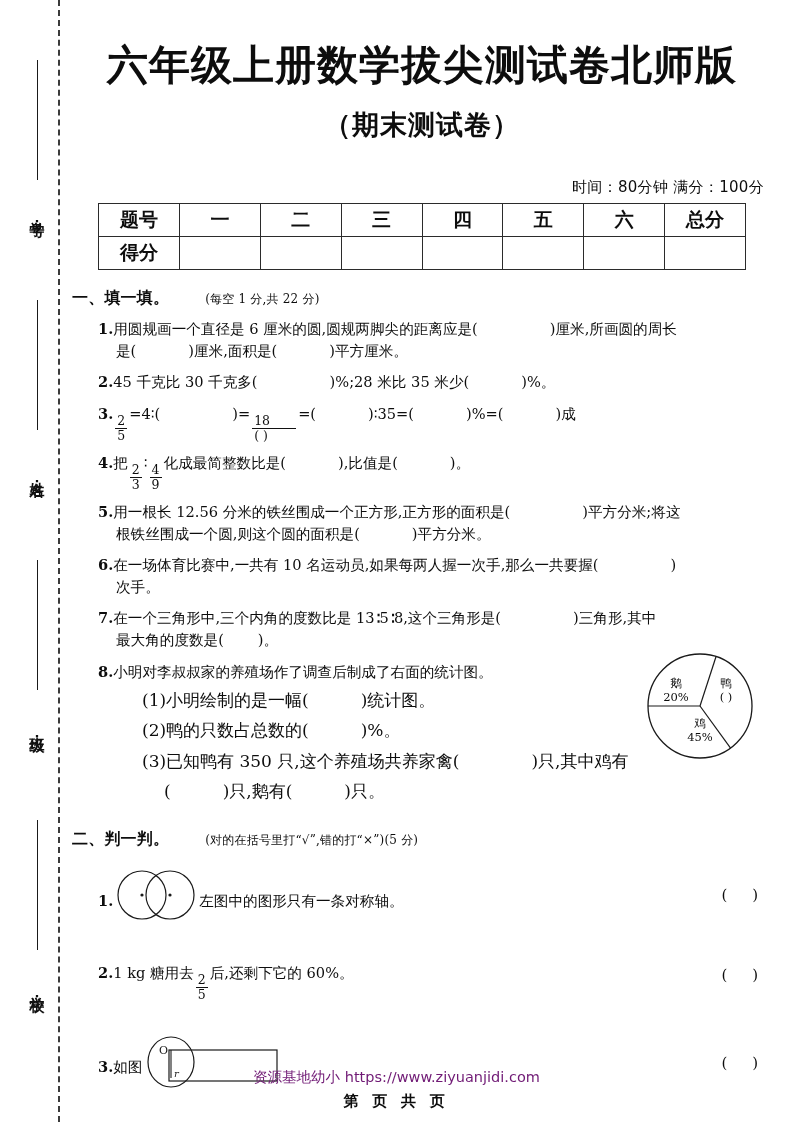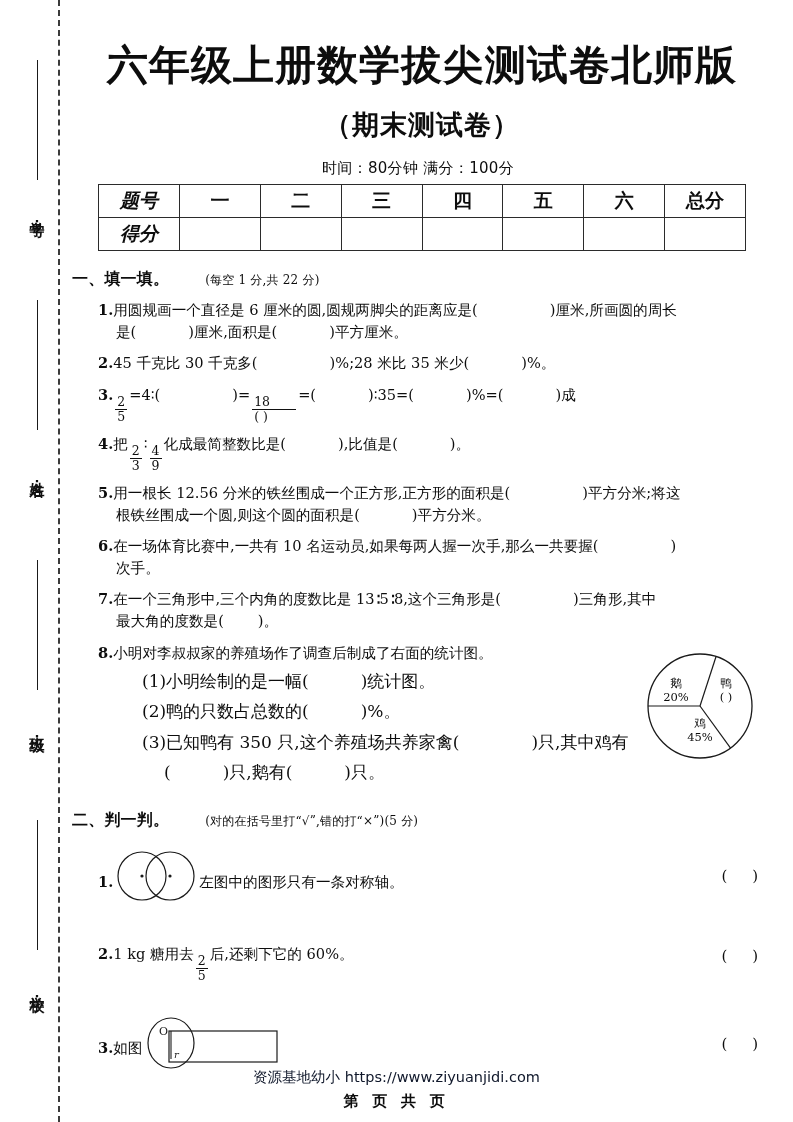--- a/index.html
+++ b/index.html
@@ -66,43 +66,43 @@
   .title2 {
     text-align: center;
     font-size: 27px;
     font-weight: 700;
     letter-spacing: 1px;
     margin-top: 14px;
     font-family: "DejaVu Sans", "Liberation Sans", sans-serif;
   }
 
   .timeline {
-    text-align: center;
+    text-align: right;
     font-size: 15px;
-    margin-top: 16px;
+    margin-top: 35px;
     padding-right: 8px;
     font-family: "DejaVu Sans", "Liberation Sans", sans-serif;
     letter-spacing: .3px;
   }
 
   table.score {
     border-collapse: collapse;
     margin: 6px auto 0 auto;
     width: 648px;
     table-layout: fixed;
   }
   table.score td {
     border: 1.3px solid #2b2b2b;
     height: 30px;
     text-align: center;
     font-size: 19px;
     font-weight: 700;
     font-family: "DejaVu Sans", "Liberation Sans", sans-serif;
   }
-  table.score td.lead { width: 78px; font-style: italic; }
+  table.score td.lead { width: 78px; }
 
   
   .sec-head {
     font-size: 16px;
     font-weight: 700;
     margin-top: 18px;
     letter-spacing: .2px;
   }
   .sec-head .sub {
     font-weight: 400;
@@ -175,21 +175,21 @@
   }
 
   
   .footer-src {
     position: absolute;
     left: 0;
     right: 0;
     top: 1068px;
     text-align: center;
     font-size: 14.5px;
-    color: #0f172a;
+    color: #701a75;
     font-family: "DejaVu Sans", "Liberation Sans", sans-serif;
   }
   .footer-page {
     position: absolute;
     left: 0;
     right: 0;
     top: 1092px;
     text-align: center;
     font-size: 15px;
     font-weight: 700;

